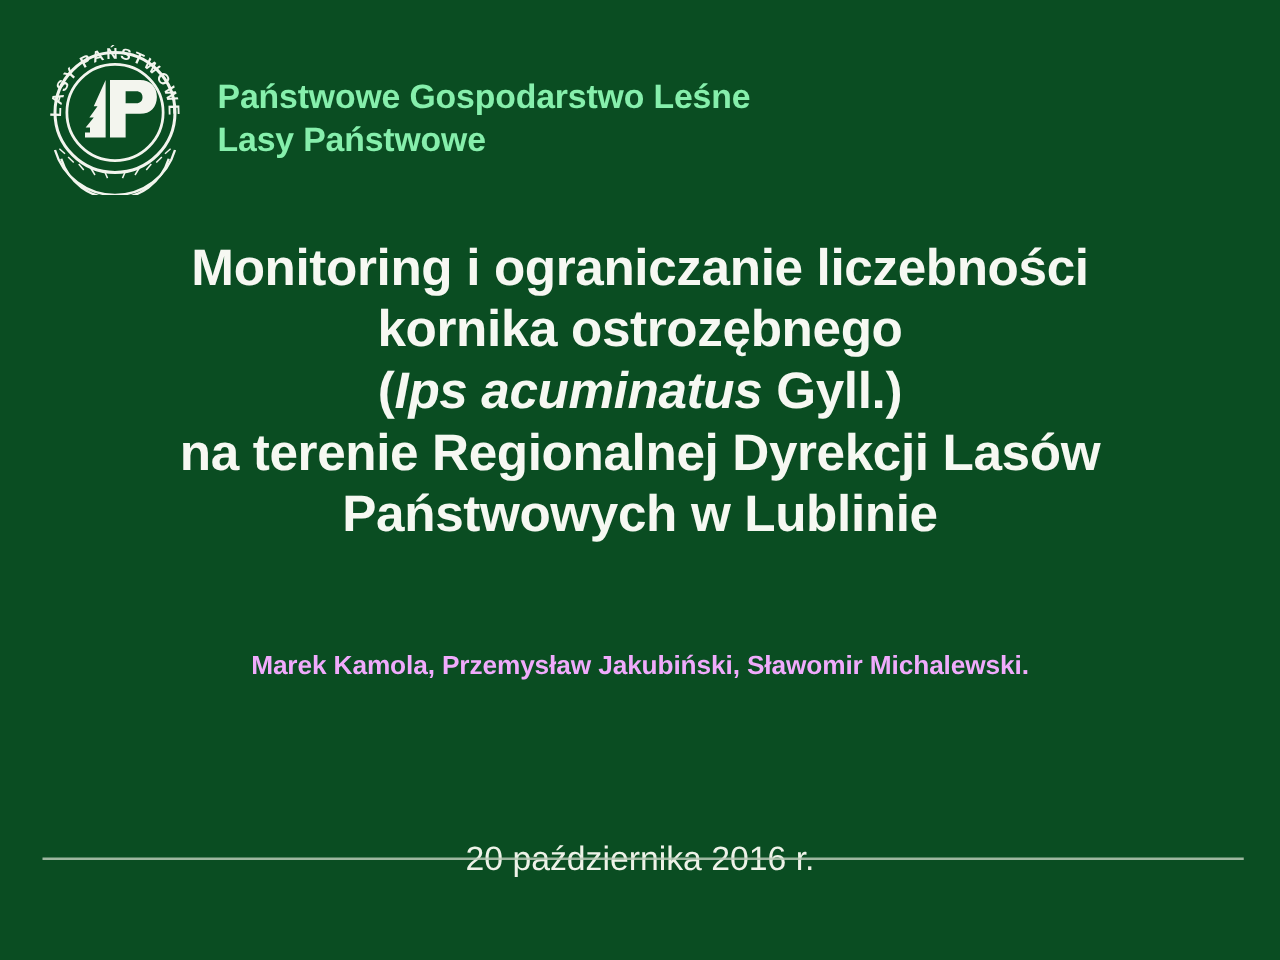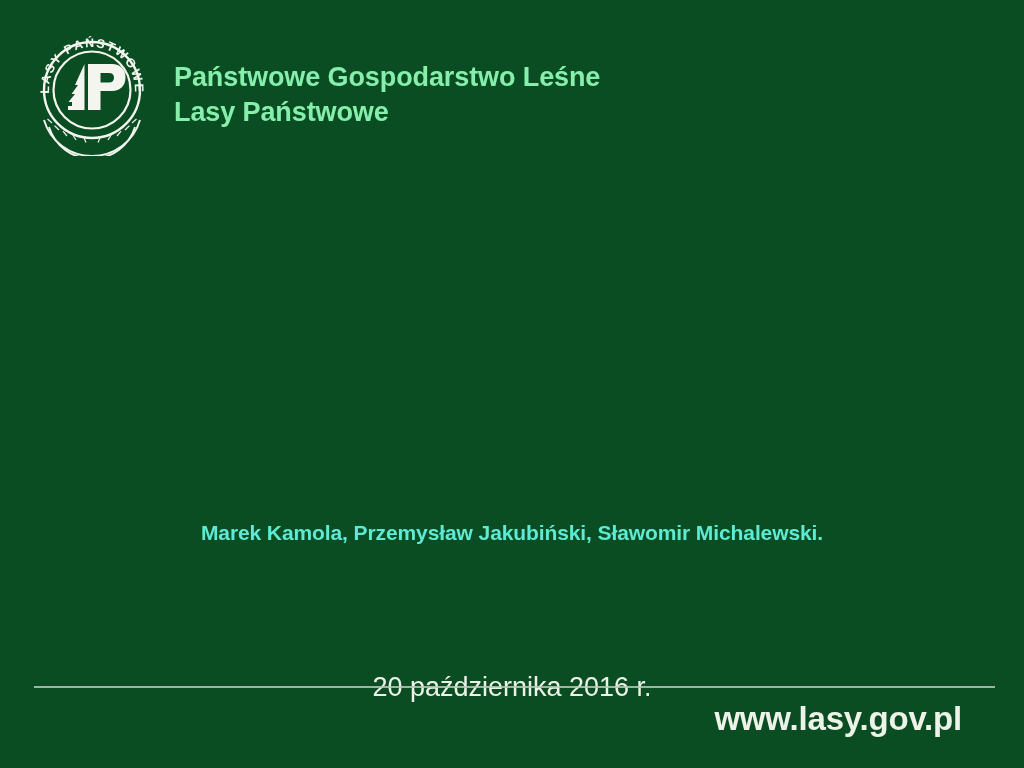--- a/index.html
+++ b/index.html
@@ -73,21 +73,21 @@
 
   
   .authors {
     position: absolute;
     left: 0;
     right: 0;
     top: 521px;
     text-align: center;
     font-size: 21px;
     font-weight: bold;
-    color: #5eead4;
+    color: #f0abfc;
     letter-spacing: -0.1px;
   }
 
   
   .date-line {
     position: absolute;
     left: 0;
     right: 0;
     top: 632px;
     text-align: center;
@@ -164,21 +164,27 @@
         <path d="M 104,95 l 4.5,-4"></path>
       </g>
     </svg>
 
     <div class="brand-text">
       <div class="brand-line">Państwowe Gospodarstwo Leśne</div>
       <div class="brand-line">Lasy Państwowe</div>
     </div>
   </div>
 
+  <div class="title-block">
+    <div class="title-line">Monitoring i ograniczanie liczebności</div>
+    <div class="title-line">kornika ostrozębnego</div>
+    <div class="title-line"><span>(</span><span class="sci-name">Ips acuminatus</span><span> Gyll.)</span></div>
+    <div class="title-line">na terenie Regionalnej Dyrekcji Lasów</div>
+    <div class="title-line">Państwowych w Lublinie</div>
+  </div>
 
   <div class="authors">Marek Kamola, Przemysław Jakubiński, Sławomir Michalewski.</div>
 
   <div class="date-line">20 października 2016 r.</div>
 
   <div class="footer-rule"></div>
-  <div class="footer-url">www.lasy.gov.pl</div>
 
 </div>
 
 </body></html>

